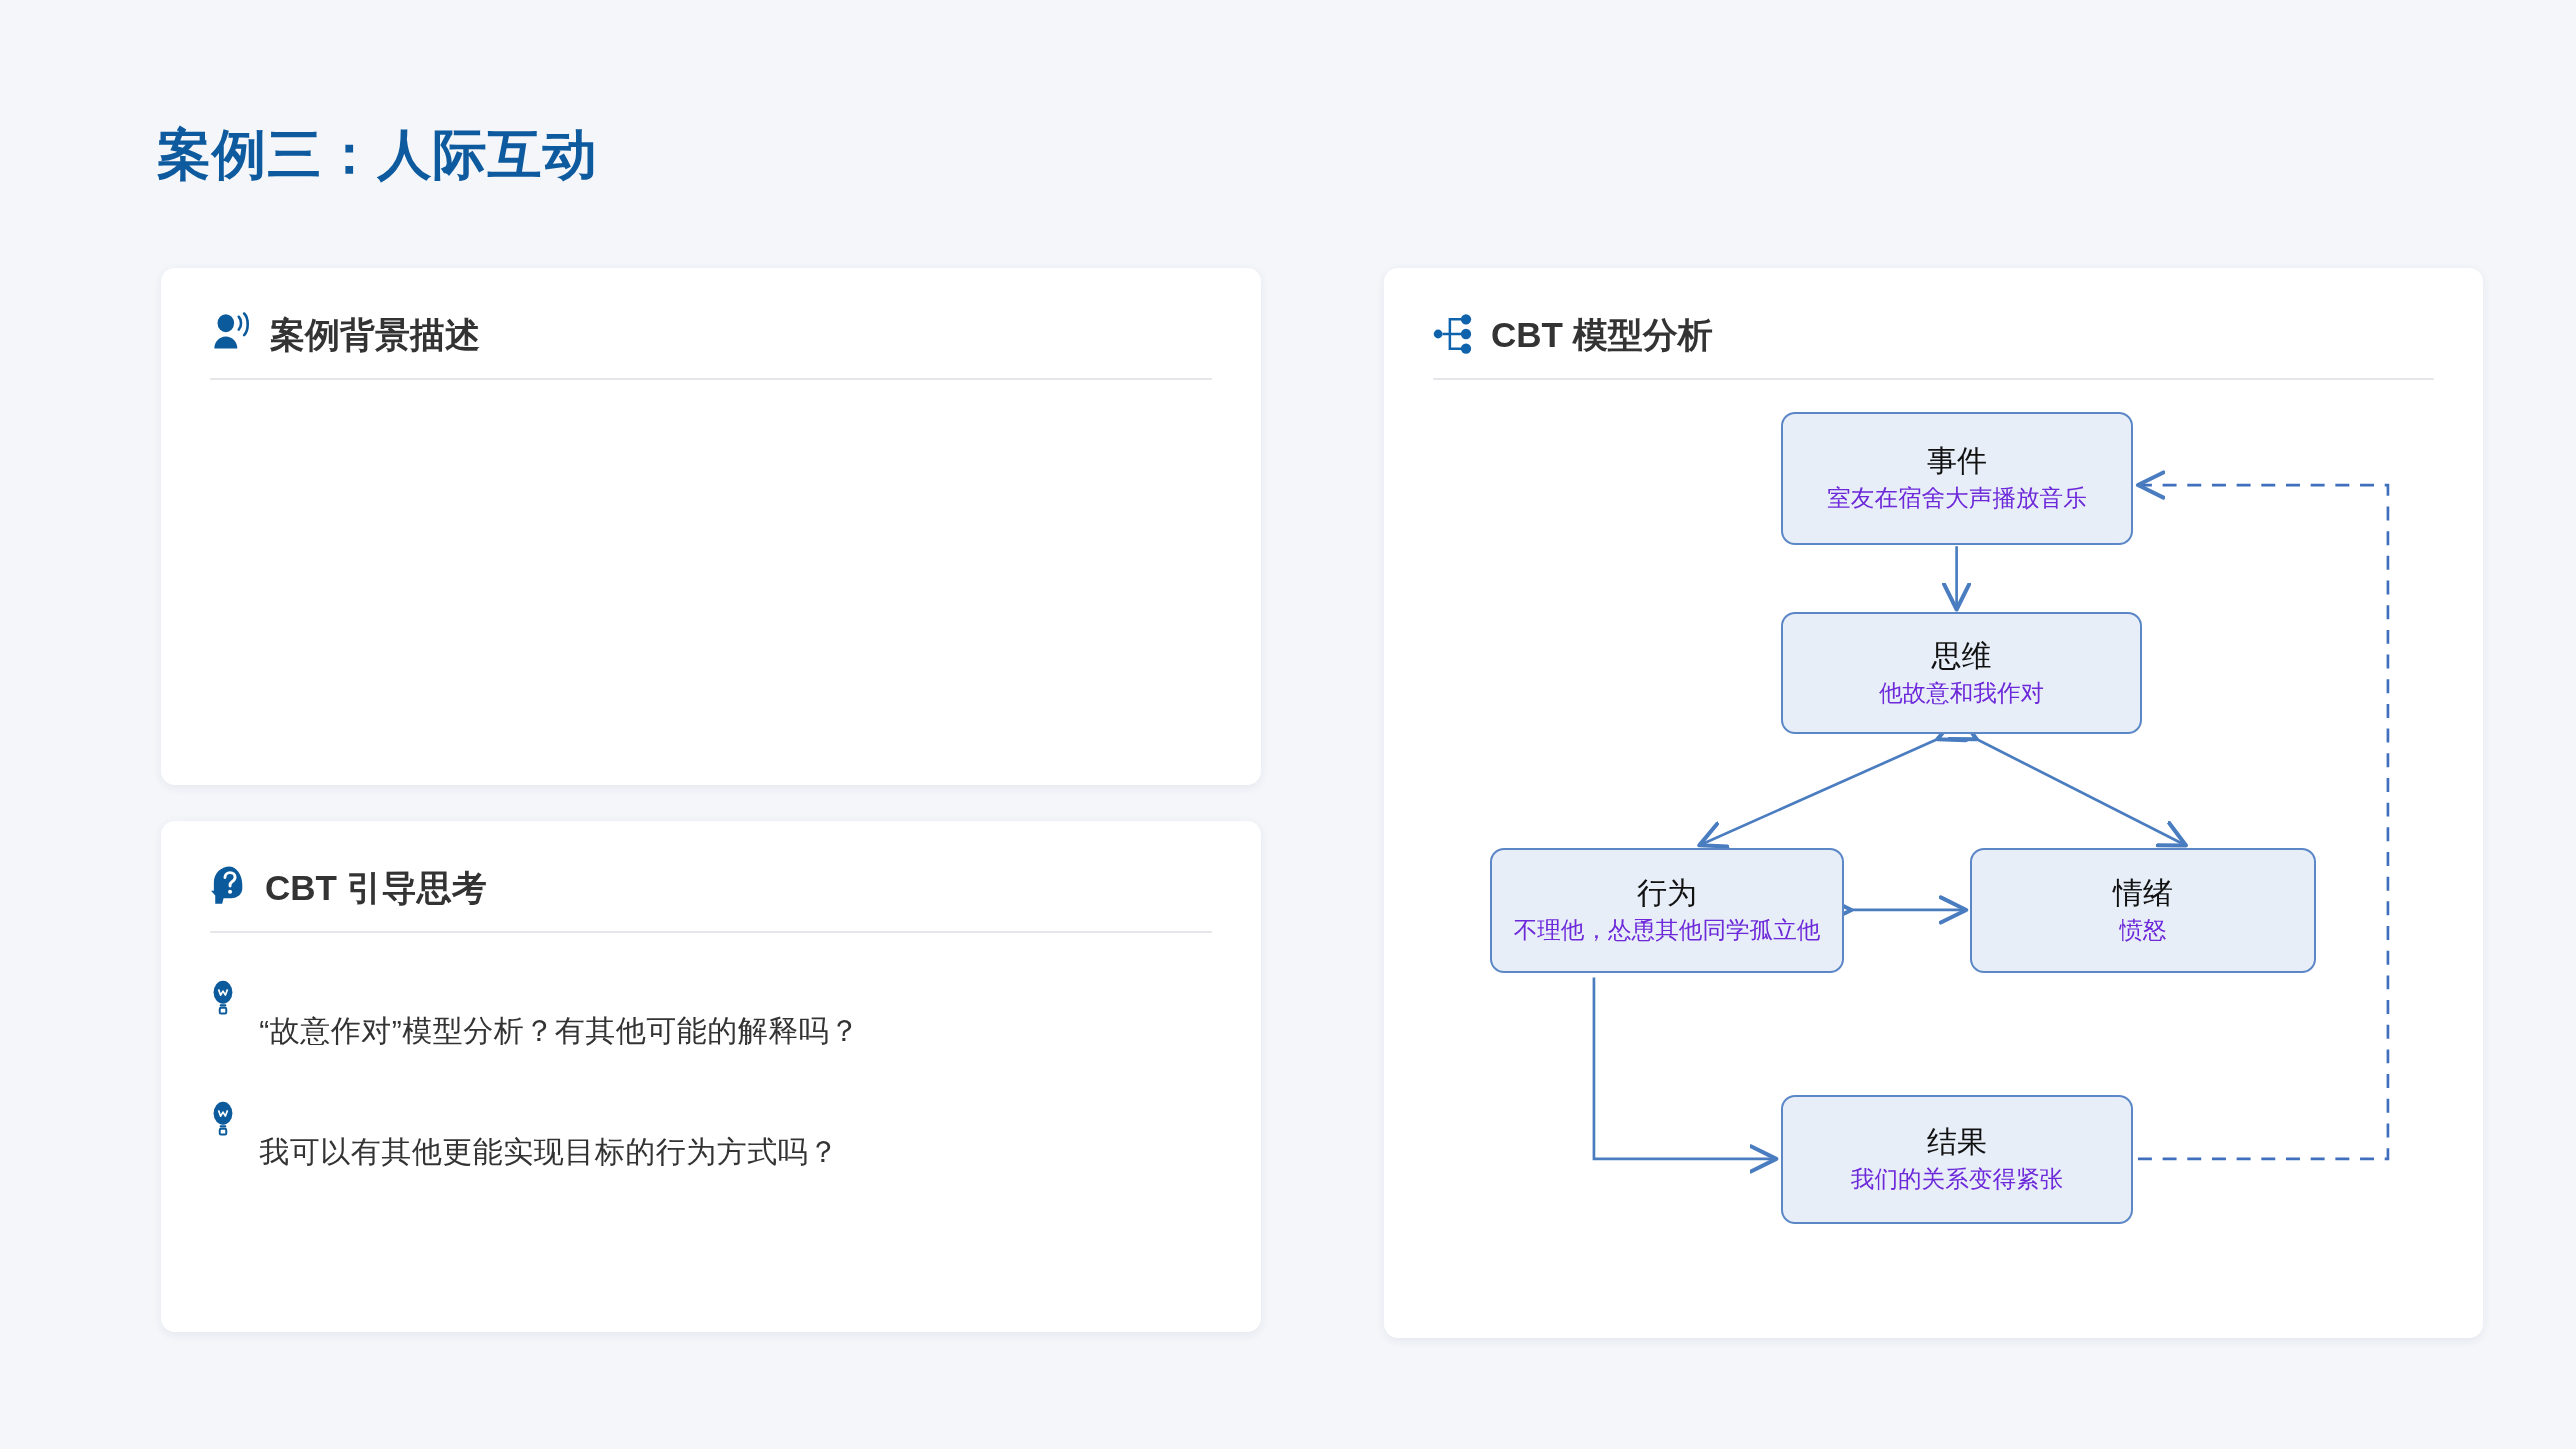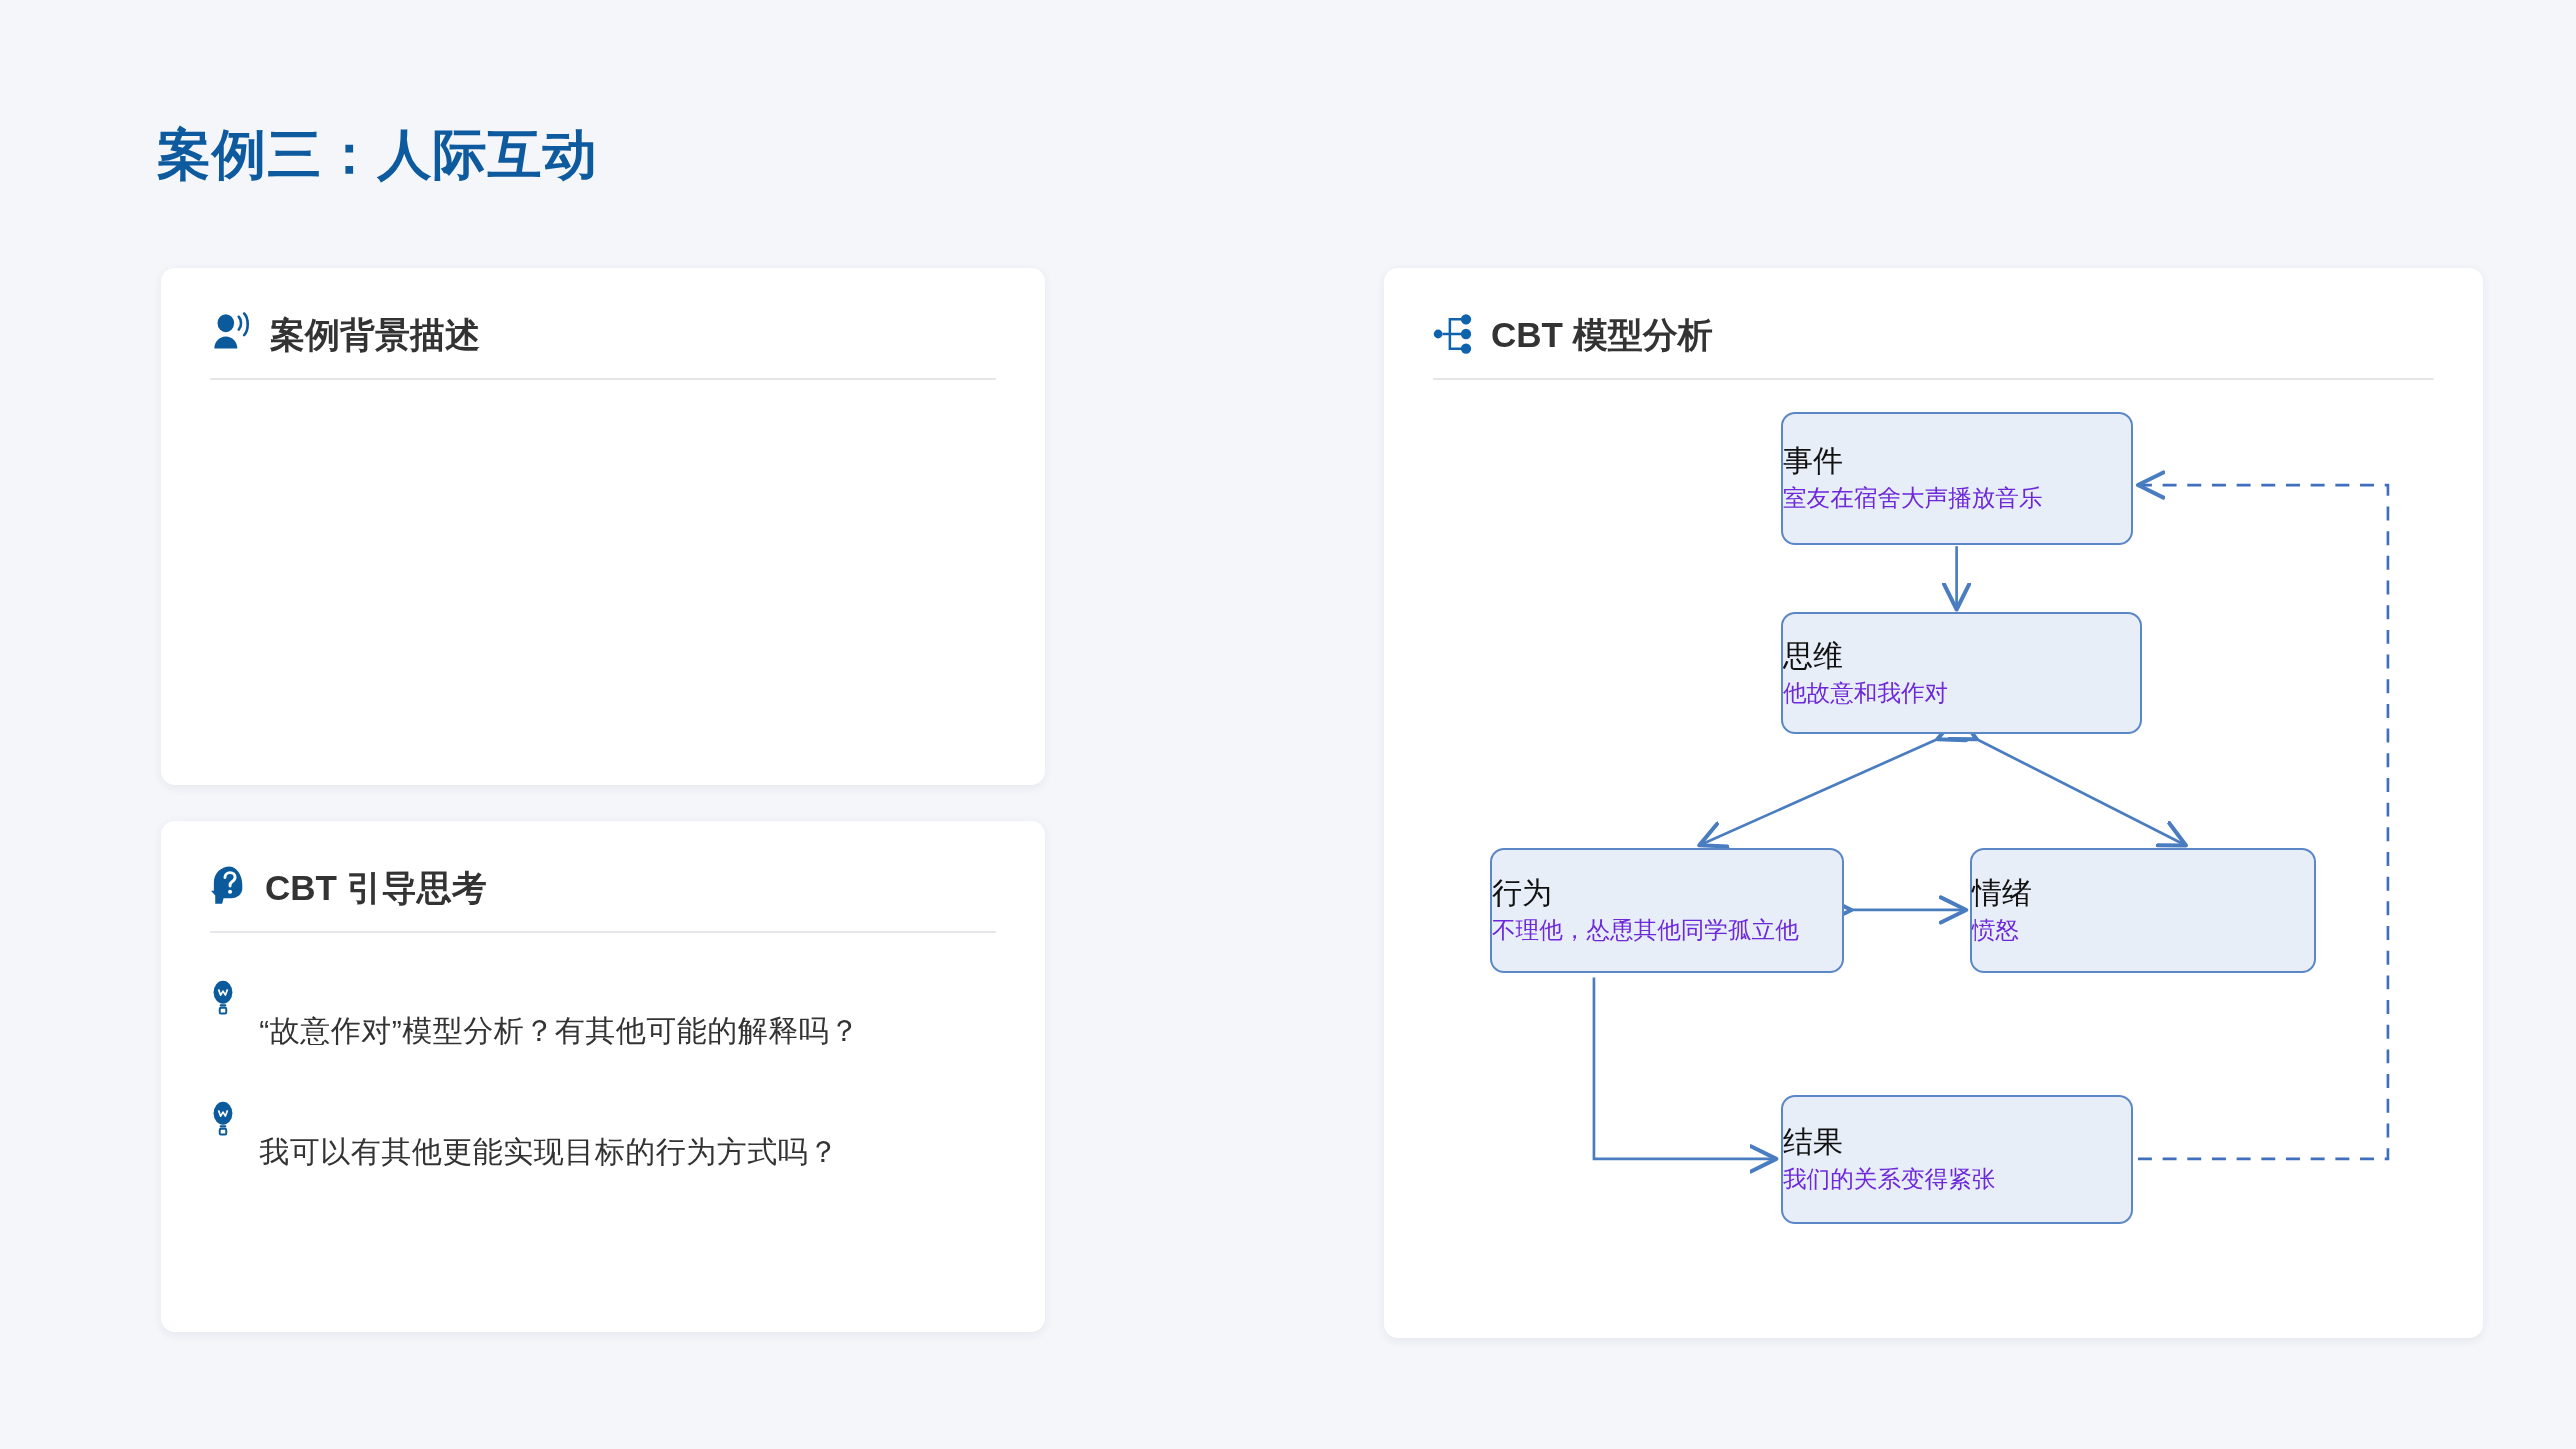--- a/index.html
+++ b/index.html
@@ -13,21 +13,21 @@
   .page{position:absolute;inset:0;}
 
   
   .page-title{
     position:absolute;left:157px;top:121px;
     font-size:54px;font-weight:bold;letter-spacing:1.1px;
     color:#0d5a9e;line-height:1.25;white-space:nowrap;
   }
 
   
-  .col-left{position:absolute;left:161px;top:268px;width:884px;}
+  .col-left{position:absolute;left:161px;top:268px;width:1100px;}
   .col-right{position:absolute;left:1384px;top:268px;width:1099px;}
 
   .card{
     background:#ffffff;
     border-radius:14px;
     box-shadow:0 2.1px 9.7px rgba(25,45,80,.07);
     box-sizing:border-box;
     position:relative;
   }
   .card-bg{height:517px;padding:42px 49px 0 49px;}
@@ -65,21 +65,21 @@
   
   .diagram{position:relative;margin-top:32px;width:1000px;height:880px;}
   .diagram svg{position:absolute;left:0;top:0;}
   .node{
     position:absolute;
     background:#e7eef8;
     border:2.7px solid #5b87c7;
     border-radius:14px;
     box-sizing:border-box;
     display:flex;flex-direction:column;
-    align-items:flex-start;justify-content:center;
+    align-items:center;justify-content:center;
     text-align:center;
   }
   .node .n-title{font-size:30px;color:#111111;line-height:1.15;margin-bottom:4.3px;}
   .node .n-sub{font-size:23.6px;color:#6d28d9;line-height:1.28;}
 
   
   #node-event   {left:348px; top:0px;   width:352px;height:133px;}
   #node-thought {left:348px; top:200px; width:361px;height:122px;}
   #node-behavior{left:57px; top:436px; width:354px;height:125px;}
   #node-emotion {left:537px;top:436px; width:346px;height:125px;}

